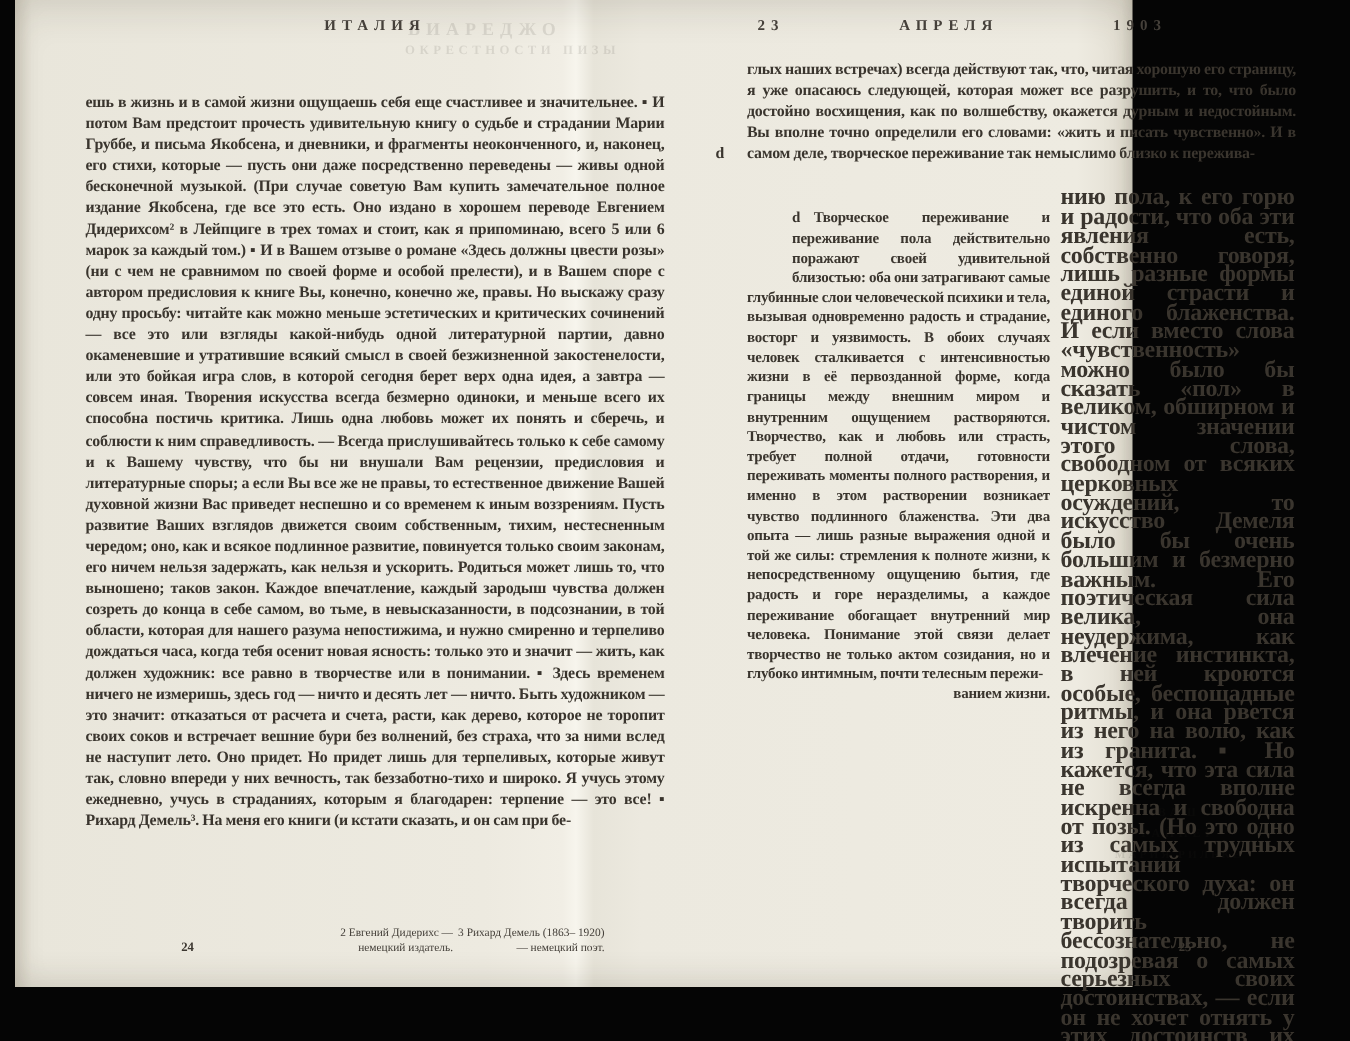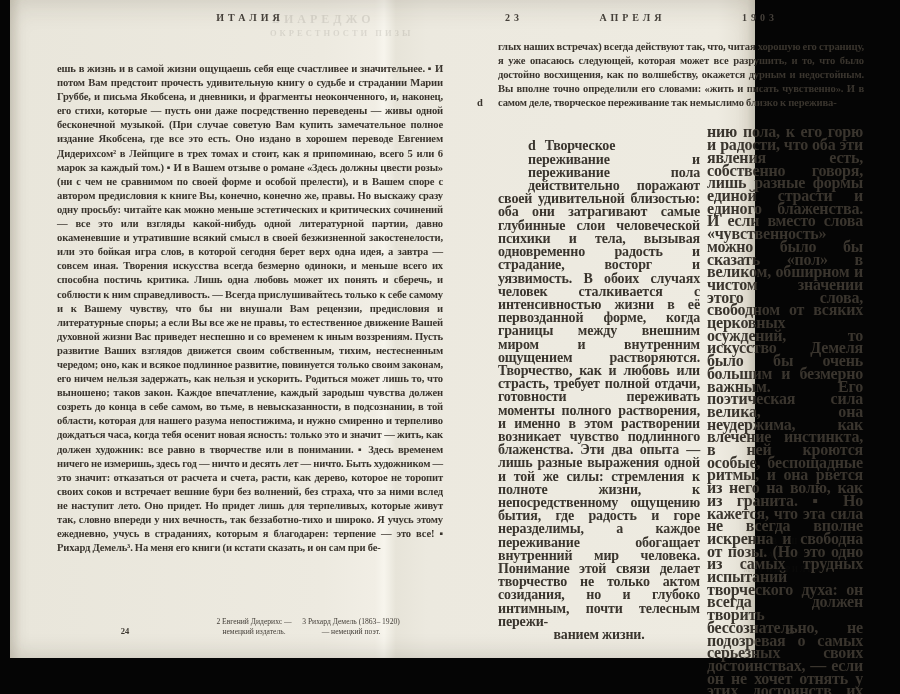--- a/index.html
+++ b/index.html
@@ -15,34 +15,34 @@
 
   
   .head-left{position:absolute;left:47px;top:12px;width:386px;text-align:center;}
   .ghost-l1{left:262px;top:12px;font-size:12px;letter-spacing:4px;}
   .ghost-l2{left:250px;top:28px;font-size:8.5px;letter-spacing:3px;margin-left:10px;}
   .body-left{position:absolute;left:47px;top:30px;width:386px;font-size:10.6px;line-height:14.1px;margin-top:32px;}
   .pagenum{position:absolute;font-size:8.5px;font-weight:bold;color:#3d3831;text-align:center;}
   .pagenum-l{left:95px;top:626px;width:40px;}
   .pagenum-r{left:752px;top:626px;width:56px;}
   .fn{position:absolute;top:617px;font-size:7.6px;line-height:9.6px;font-weight:normal;
-      color:#45403a;text-align:center;letter-spacing:0;}
+      color:#45403a;text-align:right;letter-spacing:0;}
   .fn2{left:196px;width:96px;}
   .fn3{left:289px;width:104px;}
 
   
   .rwrap{position:absolute;left:488px;top:12px;width:366px;}
   .head-right{display:flex;justify-content:space-between;margin-left:7px;width:273px;}
   .intro{position:relative;margin-top:17px;font-size:10.6px;line-height:14.1px;}
   .margin-d{position:absolute;left:-21px;top:56px;font-size:10.5px;font-weight:bold;color:#3a352e;}
   .cols{display:flex;margin-top:16px;gap:7px;align-items:flex-start;}
-  .note{width:202px;padding-top:13px;font-size:14px;line-height:13.2px;}
+  .note{width:202px;padding-top:13px;font-size:10px;line-height:13.2px;}
   .note-ind{float:left;width:30px;height:40px;}
   .note-d{margin-right:9px;}
-  .note-last{text-align:center;font-family:Liberation Serif, serif;}
+  .note-last{text-align:right;font-family:Liberation Serif, serif;}
   .col-narrow{width:156px;font-size:16px;line-height:12.7px;letter-spacing:-0.2px;}
   .outro{margin-top:13px;font-size:10.6px;line-height:14.1px;}
   .ghost-sig1{left:718px;top:537px;width:116px;text-align:center;font-size:8px;letter-spacing:3px;}
   .ghost-sig2{left:718px;top:551px;width:116px;text-align:center;font-size:8px;letter-spacing:3px;}
   .ghost-sig3{left:712px;top:565px;width:128px;text-align:center;font-size:7.5px;letter-spacing:2px;}
 </style>
 </head>
 <body>
 
 <div class="frame">

